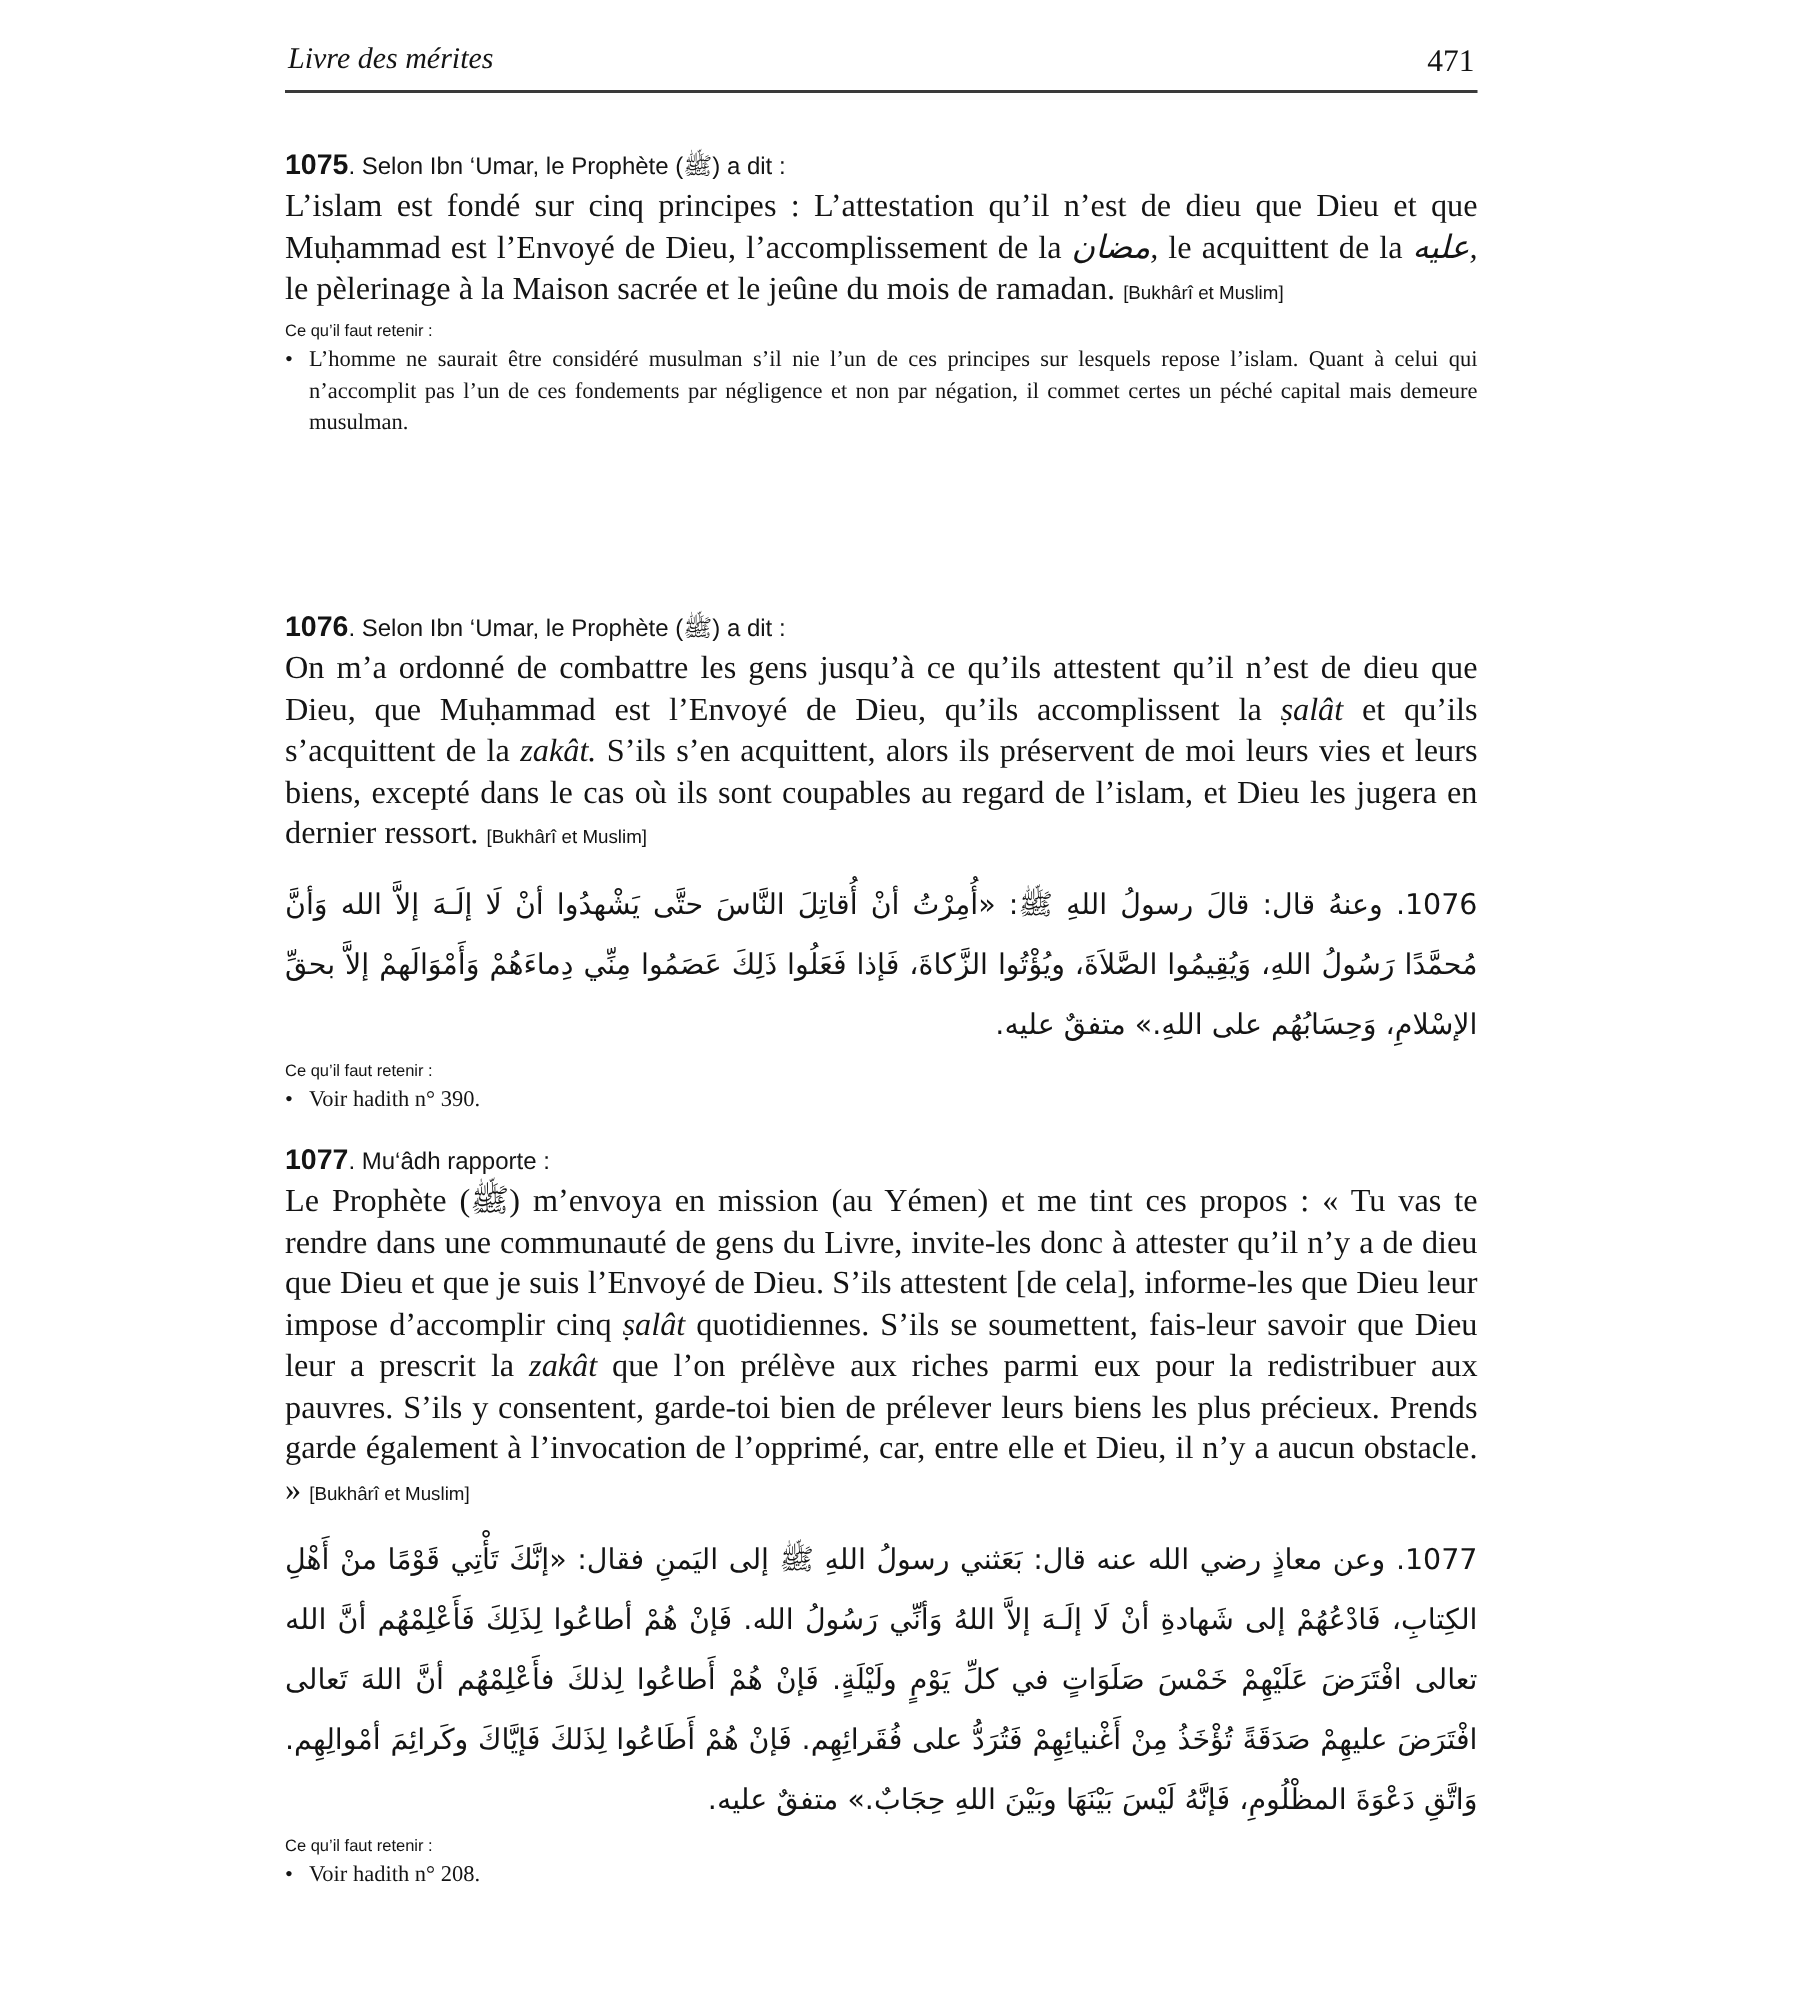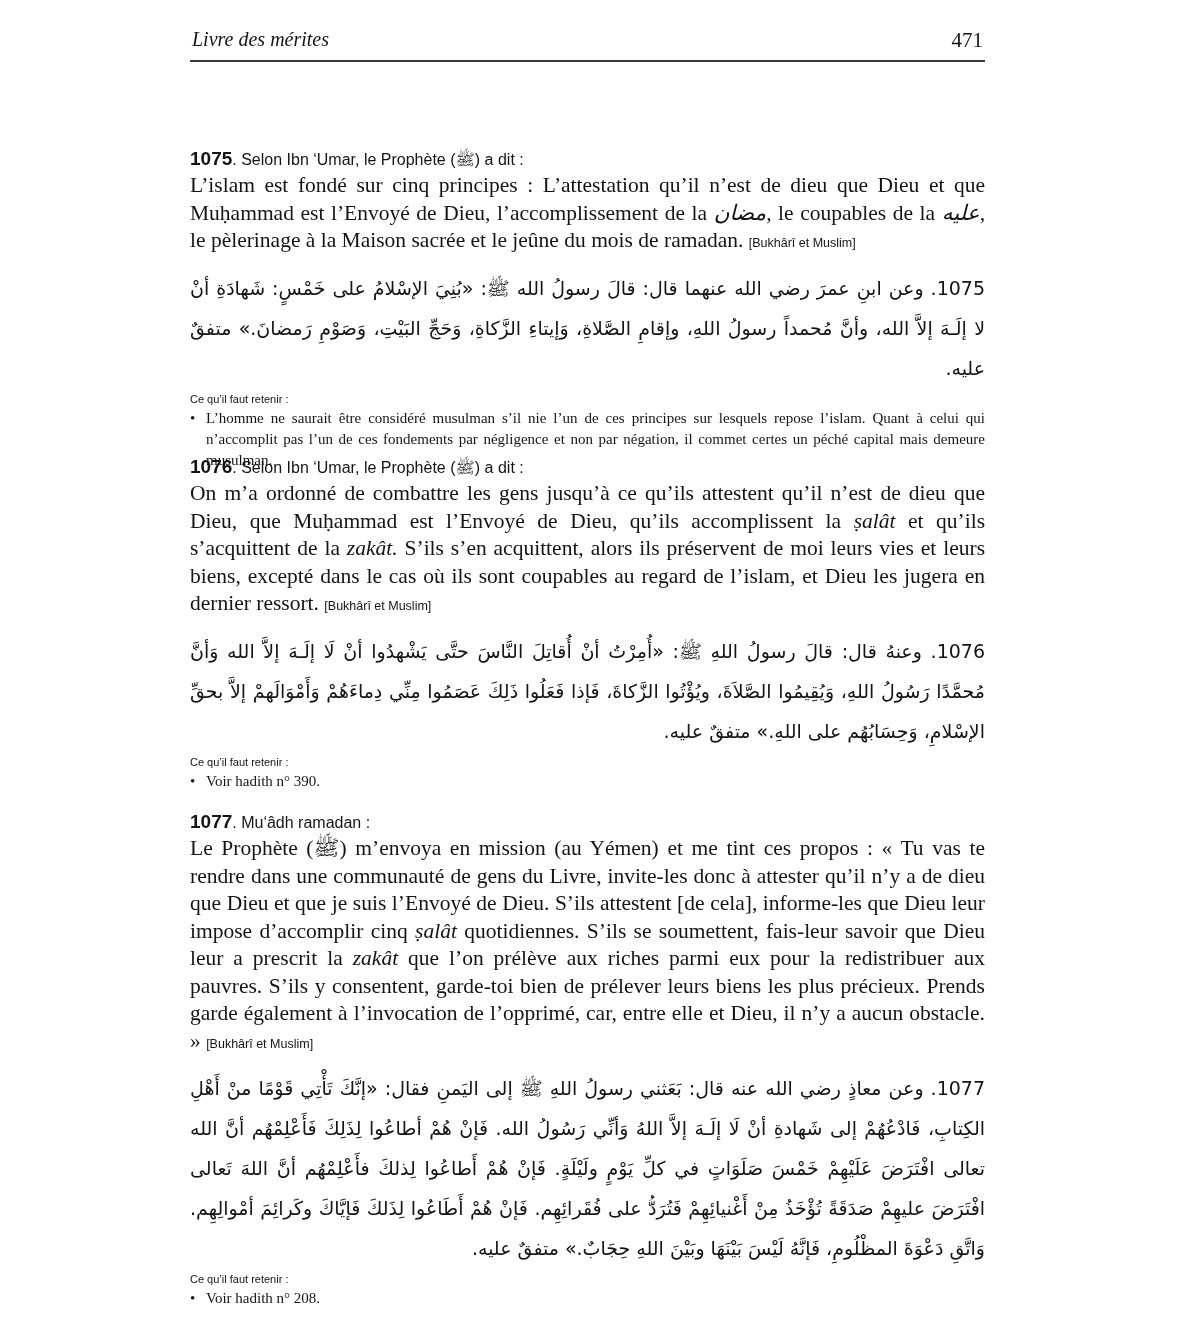--- a/index.html
+++ b/index.html
@@ -4,21 +4,21 @@
 <style>
   html, body { margin: 0; padding: 0; background: #ffffff; }
   body { width: 1200px; height: 1328px; position: relative; overflow: hidden; color: #141414; }
   .page { position: absolute; left: 190px; top: 0; width: 795px; }
 
   .running-head { position: absolute; left: 0; top: 28px; width: 795px; height: 32px; }
   .running-title { position: absolute; left: 2px; top: 0; font-family: "Liberation Serif", serif; font-style: italic; font-size: 20px; }
   .page-number { position: absolute; right: 2px; top: 0; font-family: "Liberation Serif", serif; font-size: 21px; }
   .head-rule { position: absolute; left: 0; top: 60px; width: 795px; height: 0; border-top: 2px solid #3a3a3a; }
 
-  .entry { position: absolute; left: 0; width: 795px; margin-top: 48px; }
+  .entry { position: absolute; left: 0; width: 795px; }
   .entry-heading { font-family: "Liberation Sans", sans-serif; font-size: 16px; line-height: 22px; }
   .entry-number { font-weight: bold; font-size: 19px; }
   .entry-body { font-family: "Liberation Serif", serif; font-size: 21.5px; line-height: 27.5px; text-align: justify; margin-top: 1px; }
   .entry-body i { font-style: italic; }
   .source { font-family: Liberation Sans, sans-serif; font-size: 12.5px; white-space: nowrap; }
   .arabic { direction: rtl; text-align: justify; font-family: "DejaVu Sans", sans-serif; font-size: 19px; line-height: 40px; margin-top: 10px; }
   .retain-label { font-family: "Liberation Sans", sans-serif; font-size: 11px; line-height: 18px; margin-top: 2px; }
   .retain-list { margin: 0; padding: 0; list-style: none; }
   .retain-item { position: relative; padding-left: 16px; font-family: "Liberation Serif", serif; font-size: 15px; line-height: 21px; text-align: justify; }
   .bullet { position: absolute; left: 0; top: 0; }
@@ -36,23 +36,22 @@
     <span class="running-title">Livre des mérites</span>
     <span class="page-number">471</span>
   </div>
   <div class="head-rule"></div>
 
   <div class="entry" id="e1075">
     <div class="entry-heading">
       <span class="entry-number">1075</span><span>. Selon Ibn ‘Umar, le Prophète (ﷺ) a dit :</span>
     </div>
     <div class="entry-body">
-      <span class="segs"><span>L’islam est fondé sur cinq principes : L’attestation qu’il n’est de dieu que Dieu et que Muḥammad est l’Envoyé de Dieu, l’accomplissement de la </span><i>مضان,</i><span> le coupables de la </span><i>عليه,</i><span> le pèlerinage à la Maison sacrée et le jeûne du mois de ramadan. </span></span><span class="source">[Bukhârî et Muslim]</span>
+      <span class="segs"><span>L’islam est fondé sur cinq principes : L’attestation qu’il n’est de dieu que Dieu et que Muḥammad est l’Envoyé de Dieu, l’accomplissement de la </span><i>مضان,</i><span> le acquittent de la </span><i>عليه,</i><span> le pèlerinage à la Maison sacrée et le jeûne du mois de ramadan. </span></span><span class="source">[Bukhârî et Muslim]</span>
     </div>
-    <div class="arabic" lang="ar">1075. وعن ابنِ عمرَ رضي الله عنهما قال: قالَ رسولُ الله ﷺ: «بُنِيَ الإسْلامُ على خَمْسٍ: شَهادَةِ أنْ لا إلَـهَ إلاَّ الله، وأنَّ مُحمداً رسولُ اللهِ، وإقامِ الصَّلاةِ، وَإيتاءِ الزَّكاةِ، وَحَجِّ البَيْتِ، وَصَوْمِ رَمضانَ.» متفقٌ عليه.</div>
     <div class="retain-label">Ce qu’il faut retenir :</div>
     <ul class="retain-list">
       <li class="retain-item">
         <span class="bullet">•</span>
         <span>L’homme ne saurait être considéré musulman s’il nie l’un de ces principes sur lesquels repose l’islam. Quant à celui qui n’accomplit pas l’un de ces fondements par négligence et non par négation, il commet certes un péché capital mais demeure musulman.</span>
       </li>
     </ul>
   </div>
 
   <div class="entry" id="e1076">
@@ -67,21 +66,21 @@
     <ul class="retain-list">
       <li class="retain-item">
         <span class="bullet">•</span>
         <span>Voir hadith n° 390.</span>
       </li>
     </ul>
   </div>
 
   <div class="entry" id="e1077">
     <div class="entry-heading">
-      <span class="entry-number">1077</span><span>. Mu‘âdh ramadan :</span>
+      <span class="entry-number">1077</span><span>. Mu‘âdh rapporte :</span>
     </div>
     <div class="entry-body">
       <span class="segs"><span>Le Prophète (ﷺ) m’envoya en mission (au Yémen) et me tint ces propos : « Tu vas te rendre dans une communauté de gens du Livre, invite-les donc à attester qu’il n’y a de dieu que Dieu et que je suis l’Envoyé de Dieu. S’ils attestent [de cela], informe-les que Dieu leur impose d’accomplir cinq </span><i>ṣalât</i><span> quotidiennes. S’ils se soumettent, fais-leur savoir que Dieu leur a prescrit la </span><i>zakât</i><span> que l’on prélève aux riches parmi eux pour la redistribuer aux pauvres. S’ils y consentent, garde-toi bien de prélever leurs biens les plus précieux. Prends garde également à l’invocation de l’opprimé, car, entre elle et Dieu, il n’y a aucun obstacle. » </span></span><span class="source">[Bukhârî et Muslim]</span>
     </div>
     <div class="arabic" lang="ar">1077. وعن معاذٍ رضي الله عنه قال: بَعَثني رسولُ اللهِ ﷺ إلى اليَمنِ فقال: «إنَّكَ تَأْتِي قَوْمًا منْ أَهْلِ الكِتابِ، فَادْعُهُمْ إلى شَهادةِ أنْ لَا إلَـهَ إلاَّ اللهُ وَأنِّي رَسُولُ الله. فَإنْ هُمْ أطاعُوا لِذَلِكَ فَأَعْلِمْهُم أنَّ الله تعالى افْتَرَضَ عَلَيْهِمْ خَمْسَ صَلَوَاتٍ في كلِّ يَوْمٍ ولَيْلَةٍ. فَإنْ هُمْ أَطاعُوا لِذلكَ فأَعْلِمْهُم أنَّ اللهَ تَعالى افْتَرَضَ عليهِمْ صَدَقَةً تُؤْخَذُ مِنْ أَغْنيائِهِمْ فَتُرَدُّ على فُقَرائِهِم. فَإنْ هُمْ أَطَاعُوا لِذَلكَ فَإيَّاكَ وكَرائِمَ أمْوالِهِم. وَاتَّقِ دَعْوَةَ المظْلُومِ، فَإنَّهُ لَيْسَ بَيْنَهَا وبَيْنَ اللهِ حِجَابٌ.» متفقٌ عليه.</div>
     <div class="retain-label">Ce qu’il faut retenir :</div>
     <ul class="retain-list">
       <li class="retain-item">
         <span class="bullet">•</span>
         <span>Voir hadith n° 208.</span>

